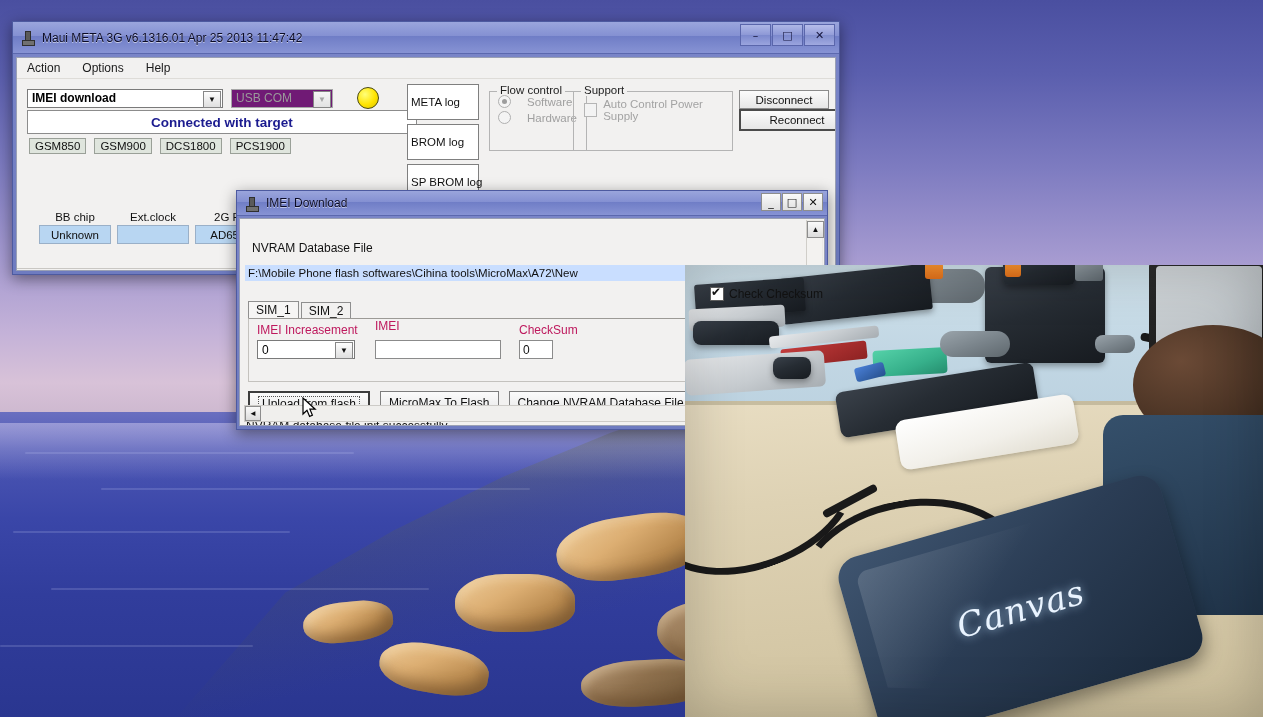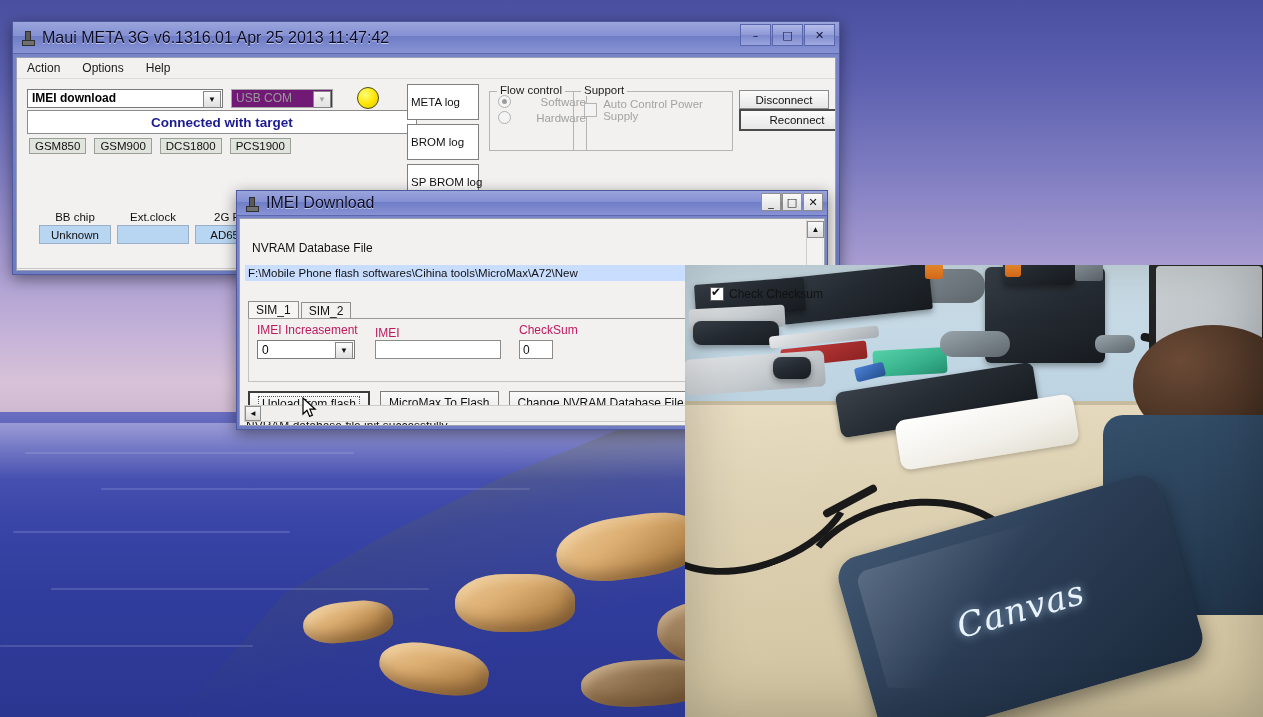--- a/index.html
+++ b/index.html
@@ -43,21 +43,21 @@
   .win-frame{background:linear-gradient(180deg,#7b86c8 0%,#6e7bc0 100%);
              border:1px solid #4d5aa0;padding:0;}
   .titlebar{height:31px;display:flex;align-items:center;
     background:linear-gradient(180deg,#9aa5dc 0%,#8490d2 45%,#6f7dc6 46%,#8793d4 100%);
     border-bottom:1px solid #5b68ae;padding-left:8px;position:relative;}
   .title-ico{width:15px;height:15px;margin-right:6px;position:relative;flex:0 0 auto;}
   .title-ico:before{content:"";position:absolute;left:4px;top:1px;width:4px;height:9px;
     background:#5a5a5a;border:1px solid #2f2f2f;}
   .title-ico:after{content:"";position:absolute;left:1px;top:10px;width:11px;height:4px;
     background:#707070;border:1px solid #2f2f2f;}
-  .title-txt{font-size:16px;color:#0b0b25;white-space:nowrap;
+  .title-txt{font-size:12px;color:#0b0b25;white-space:nowrap;
     text-shadow:0 1px 0 rgba(255,255,255,.55);text-align:center;}
   .wbtns{position:absolute;right:4px;top:2px;display:flex;gap:1px;}
   .wbtn{width:29px;height:20px;border:1px solid #5a66ab;
     background:linear-gradient(180deg,#aeb7e6 0%,#8d98d6 50%,#7c89cd 51%,#9aa4de 100%);
     display:flex;align-items:center;justify-content:center;color:#14143a;font-size:11px;}
   .wbtn.close{background:linear-gradient(180deg,#b6bdea 0%,#949ed9 50%,#818ece 51%,#a0a9e0 100%);}
   .wbtn .glyph{font-family:"DejaVu Sans", sans-serif;line-height:1;}
 
   .win-body{background:#f1f0ef;border:1px solid #9aa0b4;margin:3px;}
 
@@ -96,21 +96,21 @@
 
   .statusbar{position:absolute;left:0;bottom:0;width:100%;height:22px;border-top:1px solid #c9c7c3;
     background:#f2f1f0;display:flex;align-items:center;padding-left:6px;font-size:12px;color:#111;}
 
   .logbtns{position:absolute;left:390px;top:5px;width:72px;}
   .logbtn{border:1px solid #7f7f7f;background:#fff;font-size:11.5px;color:#111;
     padding:11px 3px;margin-bottom:4px;white-space:nowrap;}
 
   .grp{position:absolute;border:1px solid #b4b4b4;}
   .grp .cap{position:absolute;top:-8px;left:7px;background:#f2f1f0;padding:0 3px;font-size:11.5px;color:#222;}
-  .radio{display:flex;align-items:center;gap:16px;margin:3px 0 0 8px;font-size:11.5px;color:#a0a0a0;justify-content:space-between;}
+  .radio{display:flex;align-items:center;gap:16px;margin:3px 0 0 8px;font-size:11.5px;color:#a0a0a0;}
   .radio .dot{width:11px;height:11px;border-radius:50%;border:1px solid #b0b0b0;background:#f4f4f4;position:relative;}
   .radio.sel .dot:after{content:"";position:absolute;left:3px;top:3px;width:5px;height:5px;border-radius:50%;background:#9d9d9d;}
   .chk{display:flex;align-items:center;gap:6px;margin:6px 0 0 10px;font-size:11.5px;color:#a3a3a3;}
   .chk .box{width:12px;height:12px;border:1px solid #b5b5b5;background:#f3f3f3;}
 
   .btn3d{border:1px solid #8b8b8b;background:linear-gradient(180deg,#fbfbfb,#e6e6e6);
     font-size:11.5px;color:#111;display:flex;align-items:center;justify-content:center;}
   .btn3d.strong{border:2px solid #4b4b4b;}
 
   
@@ -373,21 +373,21 @@
       <span class="tab">SIM_2</span>
     </div>
 
     <div class="panel">
       <div class="fld-lab" style="left:8px;top:4px;">IMEI Increasement</div>
       <div class="combo" style="position:absolute;left:8px;top:21px;width:98px;">
         <span>0</span>
         <span class="arrow">▼</span>
       </div>
 
-      <div class="fld-lab" style="left:126px;top:7px;">IMEI</div>
+      <div class="fld-lab" style="left:126px;top:0;">IMEI</div>
       <div class="input" style="left:126px;top:21px;width:126px;"></div>
 
       <div class="fld-lab" style="left:270px;top:4px;">CheckSum</div>
       <div class="input" style="left:270px;top:21px;width:34px;">0</div>
     </div>
 
     <div class="btnrow">
       <div class="dbtn focus">
         <span class="inner">Upload from flash</span>
       </div>

